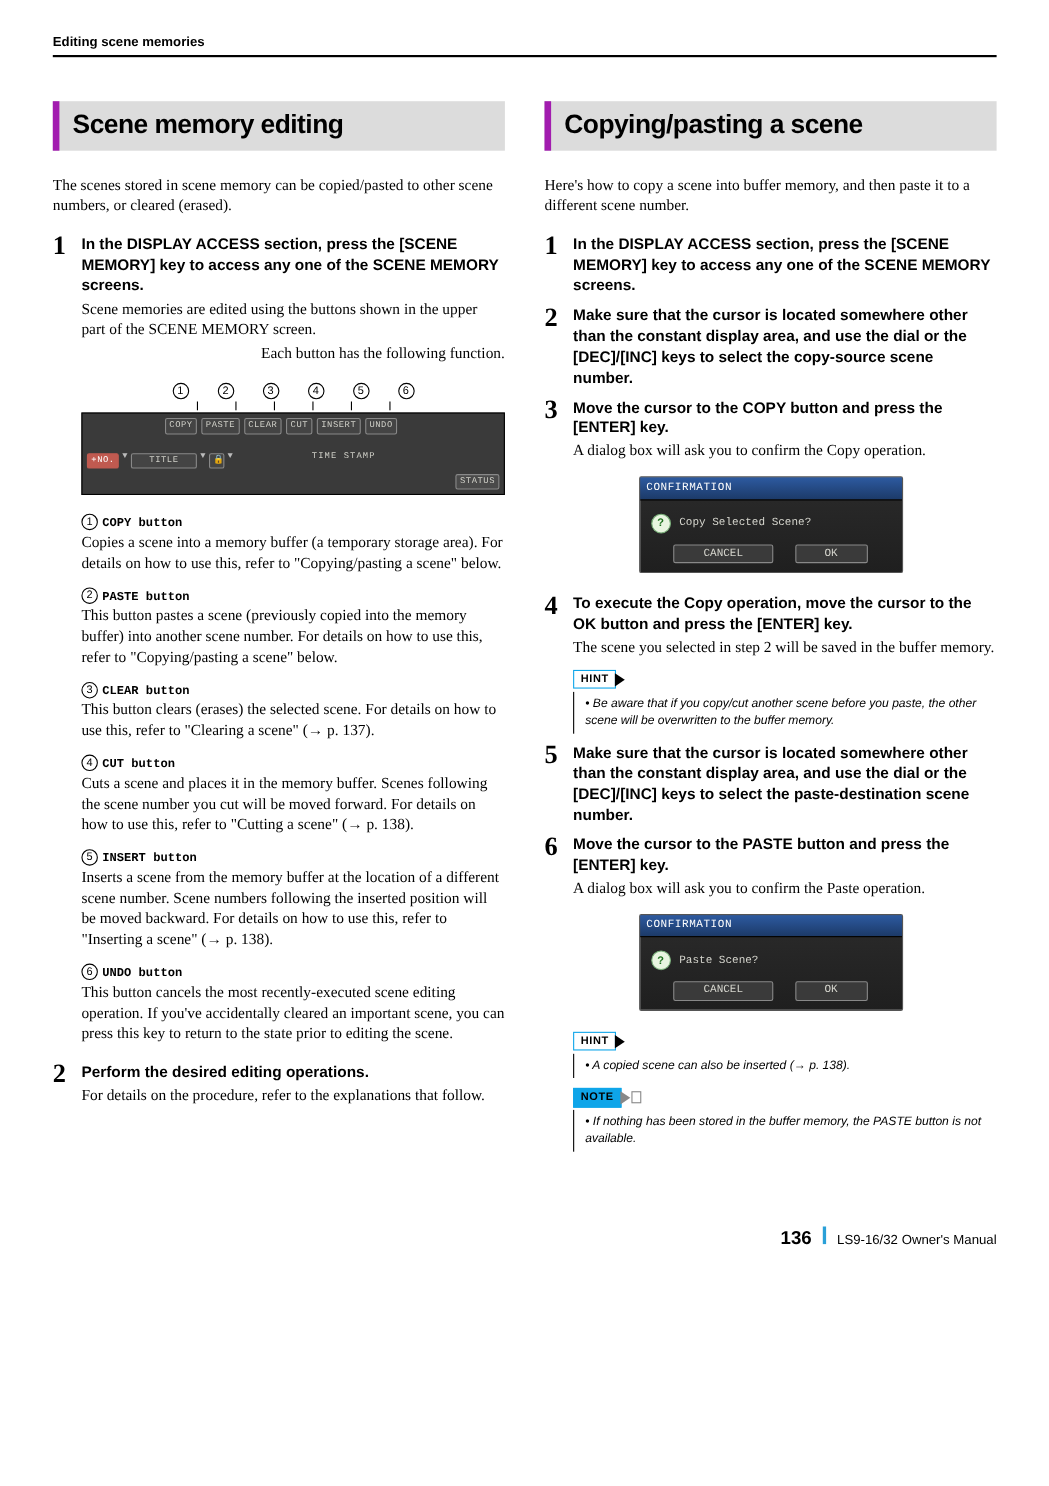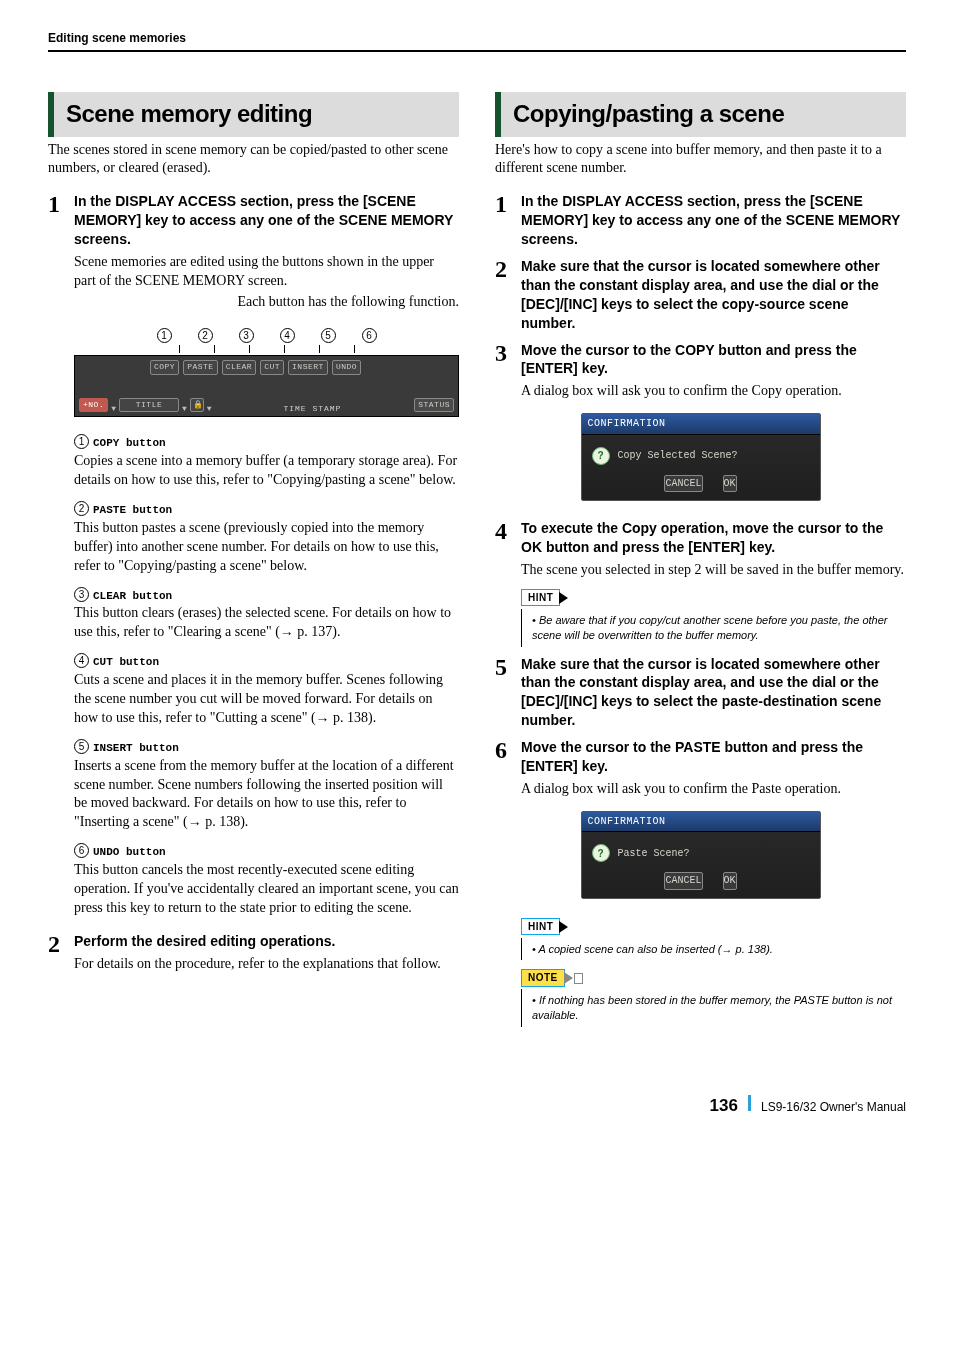--- a/index.html
+++ b/index.html
@@ -21,27 +21,27 @@
     font-size: 12px;
     font-weight: bold;
   }
   .columns {
     display: flex;
     gap: 36px;
   }
   .col { flex: 1; min-width: 0; }
   .section-title {
     background: #dcdcdc;
-    border-left: 6px solid #14532d;
+    border-left: 6px solid #a21caf;
     padding: 6px 12px;
     font-family: Arial, "Arial Narrow", Helvetica, sans-serif;
     font-weight: bold;
     font-size: 24px;
     letter-spacing: -0.5px;
-    margin-bottom: 4px;
+    margin-bottom: 24px;
     font-stretch: condensed;
   }
   .intro { margin-bottom: 14px; }
   .step { display: flex; margin-bottom: 8px; }
   .step-num {
     font-family: "Times New Roman", Times, serif;
     font-weight: bold;
     font-size: 24px;
     width: 26px;
     flex-shrink: 0;
@@ -91,21 +91,21 @@
     border: 1px solid #888;
     background: #444;
     color:#cfcfc7;
     padding: 1px 3px;
     margin: 2px;
     border-radius: 2px;
     font-size: 8px;
     letter-spacing: 0.5px;
   }
   .ui-row1 { justify-content:center; padding: 2px 74px 0 52px;}
-  .ui-row2 { padding: 0 2px 2px 2px; align-items:flex-end;}
+  .ui-row2 { padding: 13px 2px 2px 2px; align-items:flex-start;}
   .ui-no { background:#c05a50; color:#fff; border-color:#c05a50;}
   .ui-arrow { color:#bbb; padding:0 1px; font-size:8px;}
   .ui-status { background:#4a4a4a;margin-top:21px;}
   .ui-ts { flex:1; text-align:center; font-size:8px; color:#cfcfc7; letter-spacing:1px;}
 
   .dialog-wrap { display:flex; justify-content:center; margin: 12px 0 18px 0;}
   .dialog {
     width: 240px;
     background: linear-gradient(#2b2b2b,#1f1f1f);
     border: 1px solid #555;
@@ -129,21 +129,21 @@
     background:#e8f5e0; color:#1a6e1a;
     display:flex; align-items:center; justify-content:center;
     font-weight:bold; font-family: Arial, sans-serif;
     border:1px solid #7ab07a;
   }
   .dialog-actions { display:flex; justify-content:center; gap:20px;}
   .dialog-actions .dbtn {
     background:#3a3a3a;
     border:1px solid #888;
     color:#d6d6ce;
-    padding: 1px 0;
+    padding: 1px 26px;
     font-family: "Courier New", monospace;
     font-size:10px;
     border-radius:2px;
   }
 
   .callout-box { margin: 8px 0 8px 26px; }
   .callout-tag {
     display:inline-block;
     border: 1px solid #0ea5e9;
     font-family: Arial, Helvetica, sans-serif;
@@ -380,21 +380,21 @@
     </div>
 
     <div class="callout-box">
       <span class="callout-tag">HINT</span>
       <div class="callout-content">
           <div class="bullet">A copied scene can also be inserted (→ p. 138).</div>
         </div>
     </div>
 
     <div class="callout-box">
-      <span class="callout-tag note-tag" style="background:#fde047;">NOTE</span><span class="note-flag"></span>
+      <span class="callout-tag note-tag" style="background:#0ea5e9;">NOTE</span><span class="note-flag"></span>
       <div class="callout-content">
           <div class="bullet">If nothing has been stored in the buffer memory, the PASTE button is not available.</div>
         </div>
     </div>
 
   </div>
 </div>
 
 <div class="footer">
   <span class="pg">136</span>

